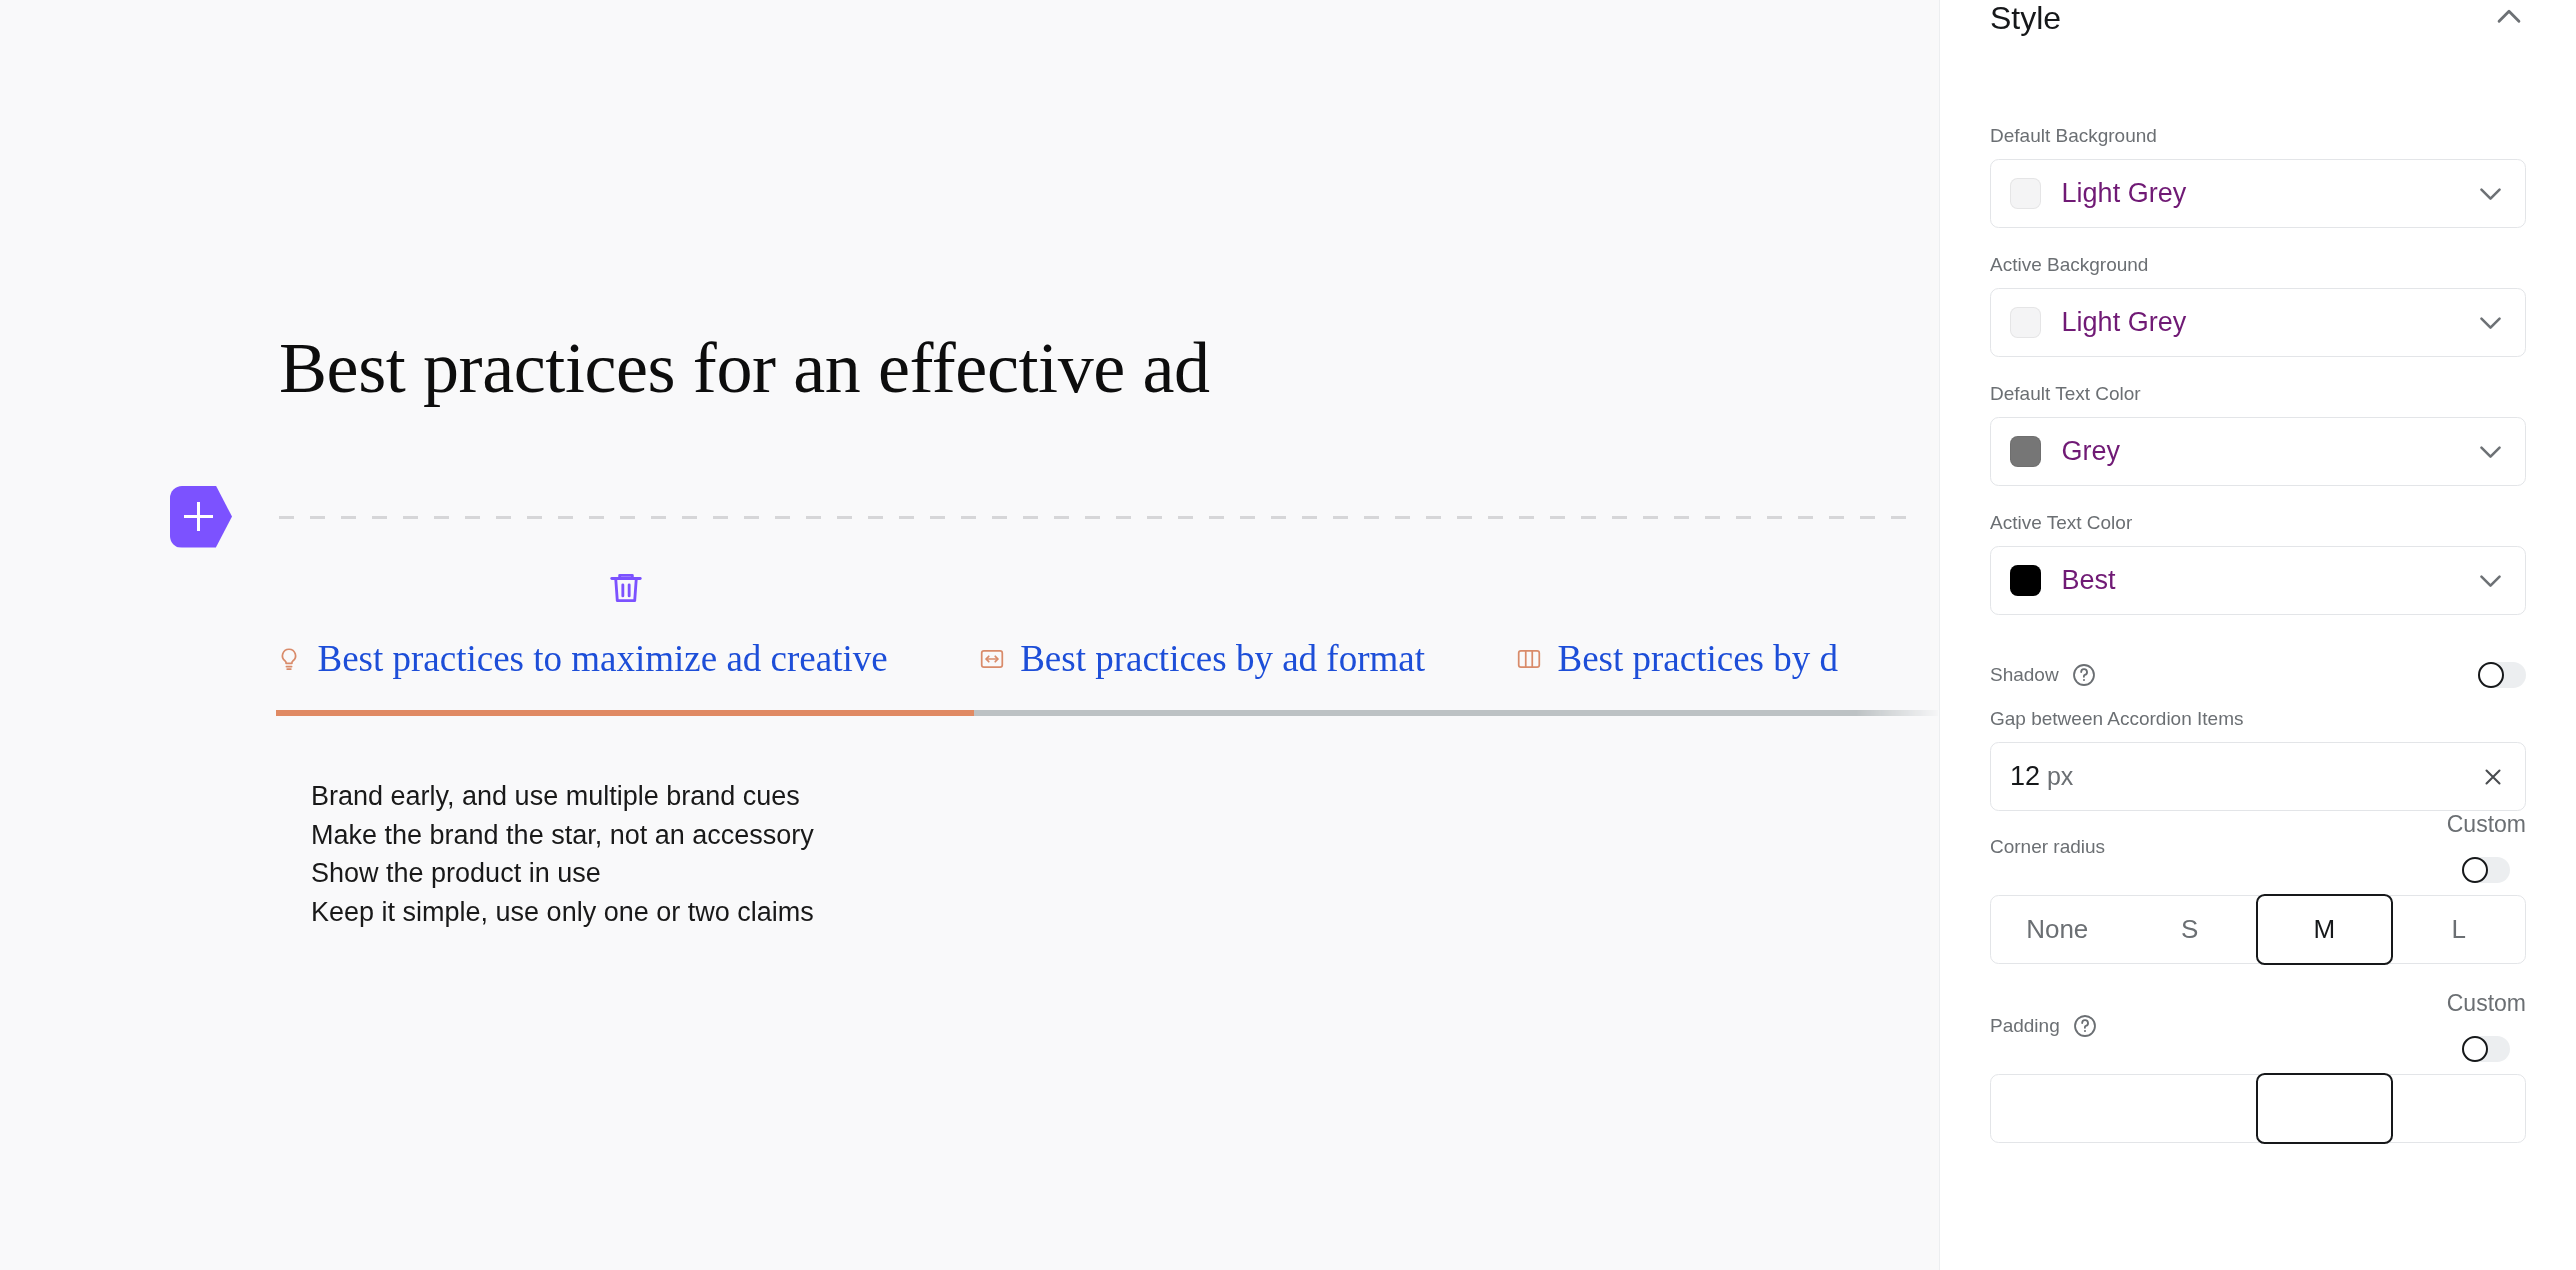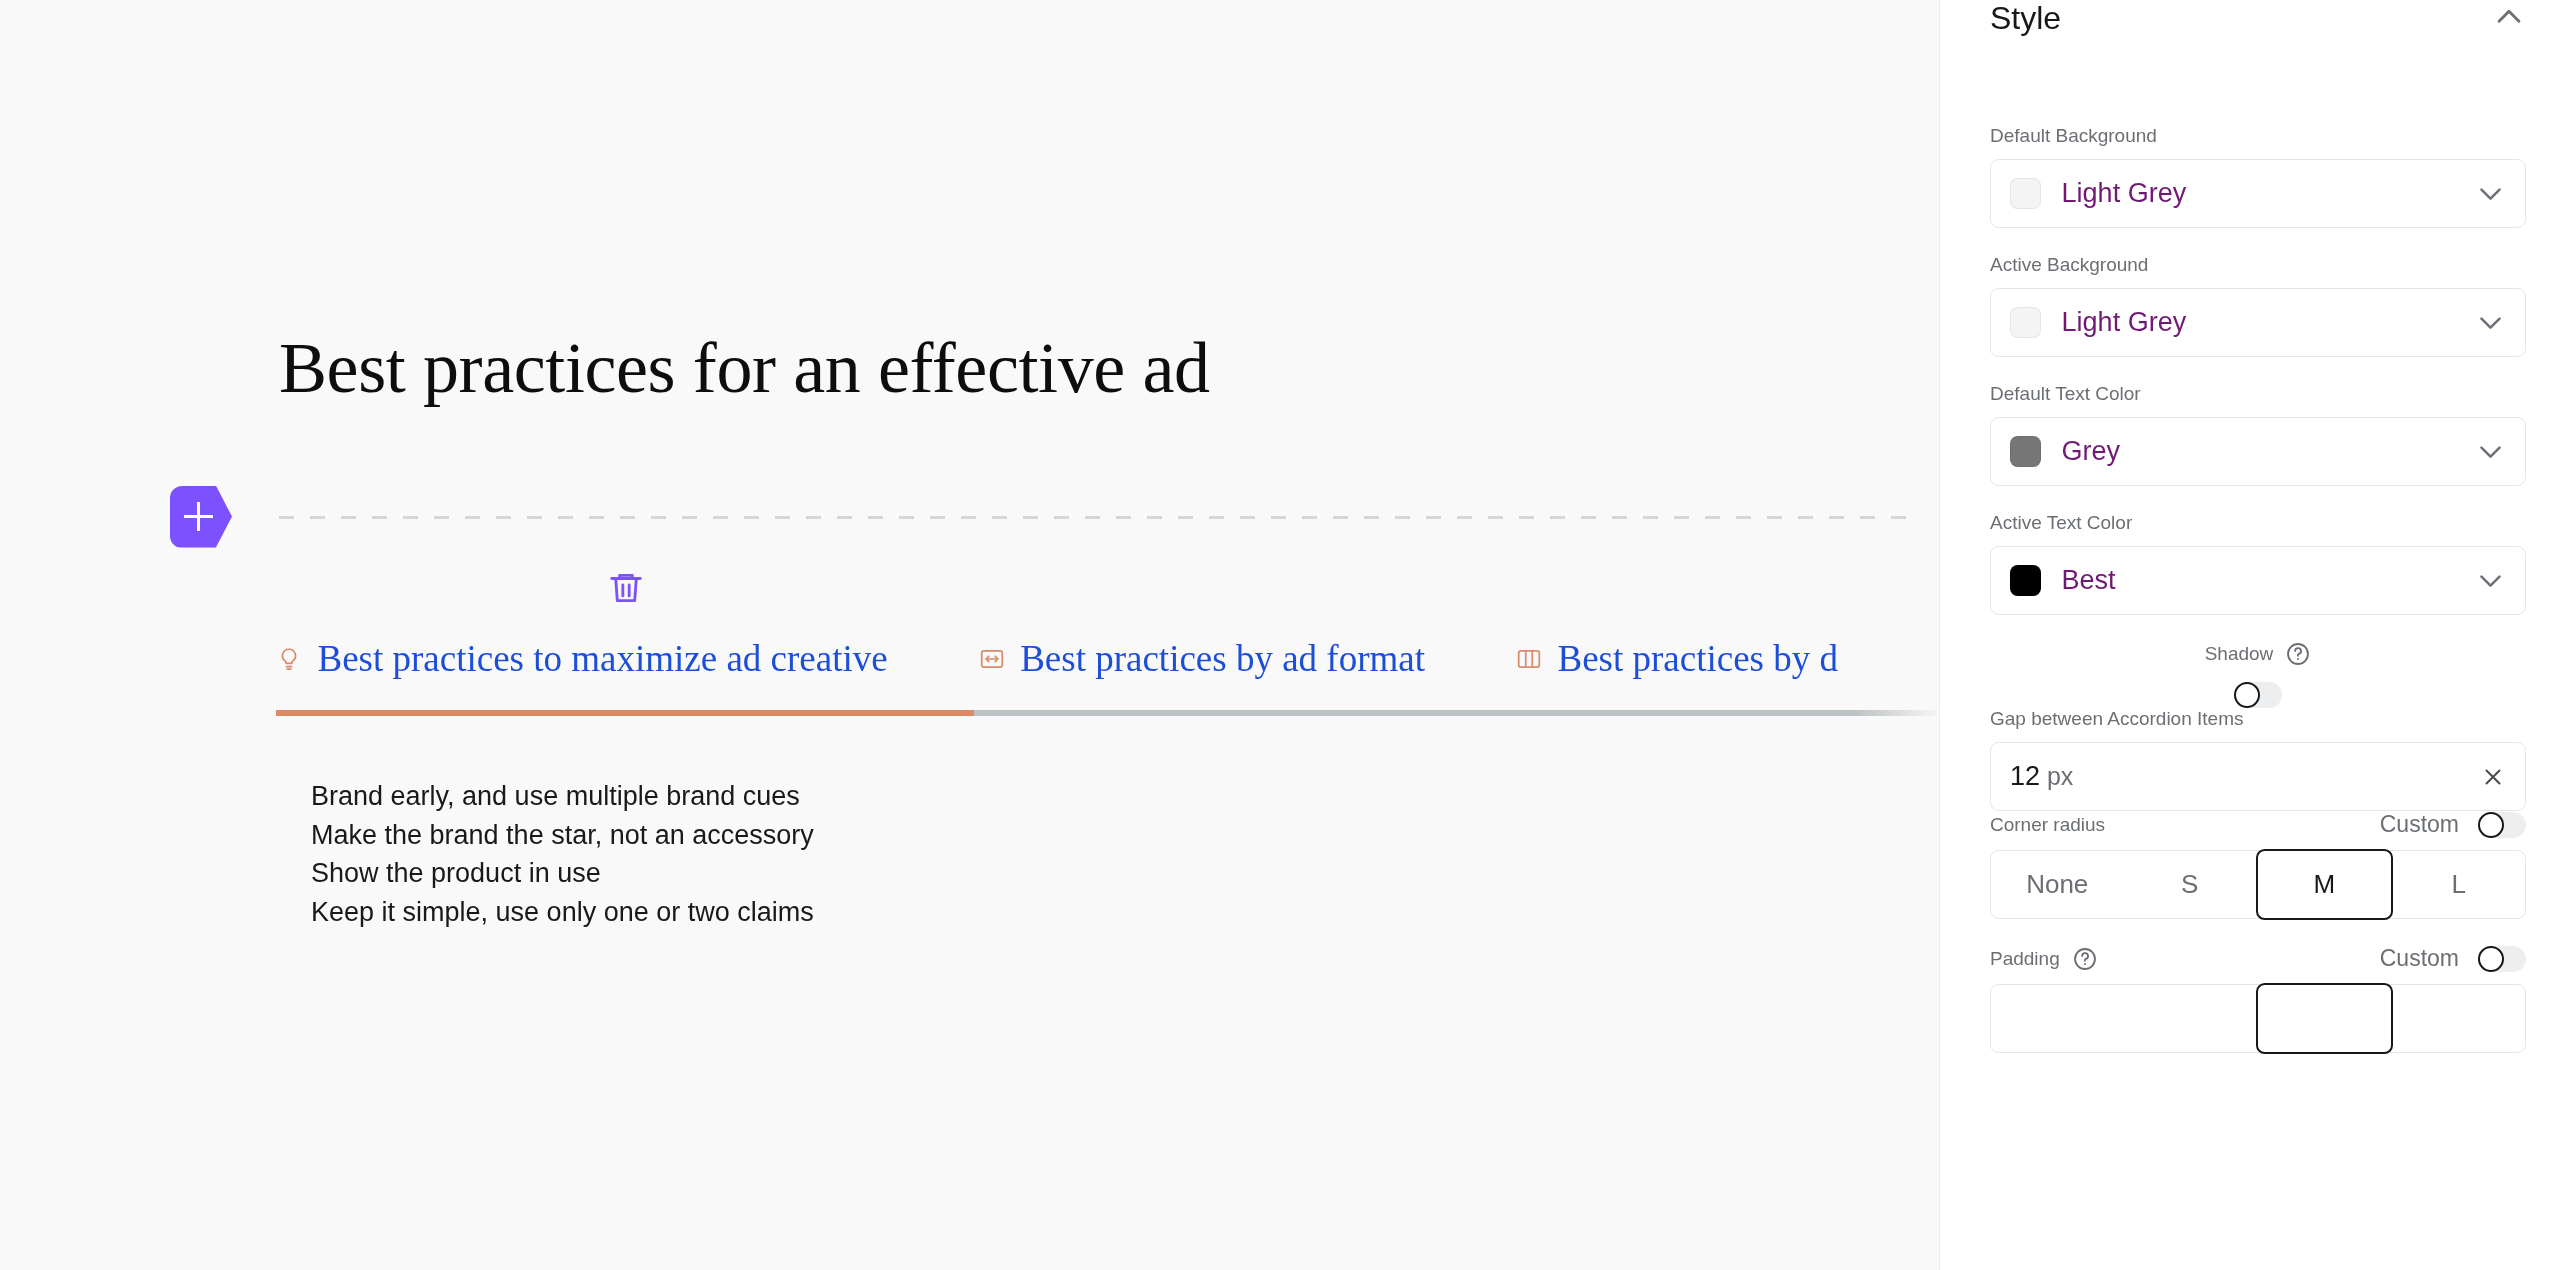--- a/index.html
+++ b/index.html
@@ -171,21 +171,21 @@
     border: 0.9px solid rgba(0,0,0,0.06);
   }
   .select-value { flex: 1 1 auto; font-size: 27px; color: #701a75; }
   .chev-dn { width: 31px; height: 31px; color: #6d7175; flex: 0 0 auto; }
 
   .row-between {
     display: flex; align-items: center; justify-content: space-between;
     margin-bottom: 12px;
   }
   .row-left { display: flex; align-items: center; gap: 12px; }
-  .row-right { display: flex; align-items: center; gap: 19px; }
+  .row-right { display: flex; align-items: center; gap: 19px; flex-direction: column; }
   .help-icon {
     width: 26px; height: 26px; color: #6b6f73; cursor: pointer; flex: 0 0 auto;
   }
   .help-icon svg { width: 100%; height: 100%; display: block; }
   .custom-label { font-size: 23px; color: #6b6f73; }
 
   .toggle {
     width: 48px; height: 26px;
     border-radius: 13px;
     background: #eceef0;
@@ -374,21 +374,21 @@
     <div class="select">
       <span class="swatch" style="background:#000000"></span>
       <span class="select-value">Best</span>
       <span class="chev-dn">
         <svg viewBox="0 0 24 24" fill="none" stroke="currentColor" stroke-width="2" stroke-linecap="round" stroke-linejoin="round">
             <path d="M5 9l7 7 7-7"></path>
           </svg>
       </span>
     </div>
 
-    <div class="row-between" style="height:67px;margin-bottom:0;flex-direction:column;">
+    <div class="row-between" style="height:67px;margin-bottom:0;">
       <span class="row-left">
         <span class="field-label" style="margin-bottom:0">Shadow</span>
         <span class="help-icon">
           <svg viewBox="0 0 24 24" fill="none" stroke="currentColor" stroke-width="1.7">
             <circle cx="12" cy="12" r="9.2"></circle>
             <path d="M9.4 9.3a2.7 2.7 0 1 1 3.4 2.6c-.6.2-.9.7-.9 1.3v.5" stroke-linecap="round"></path>
             <circle cx="12" cy="16.7" r="0.95" fill="currentColor" stroke="none"></circle>
           </svg>
         </span>
       </span>

